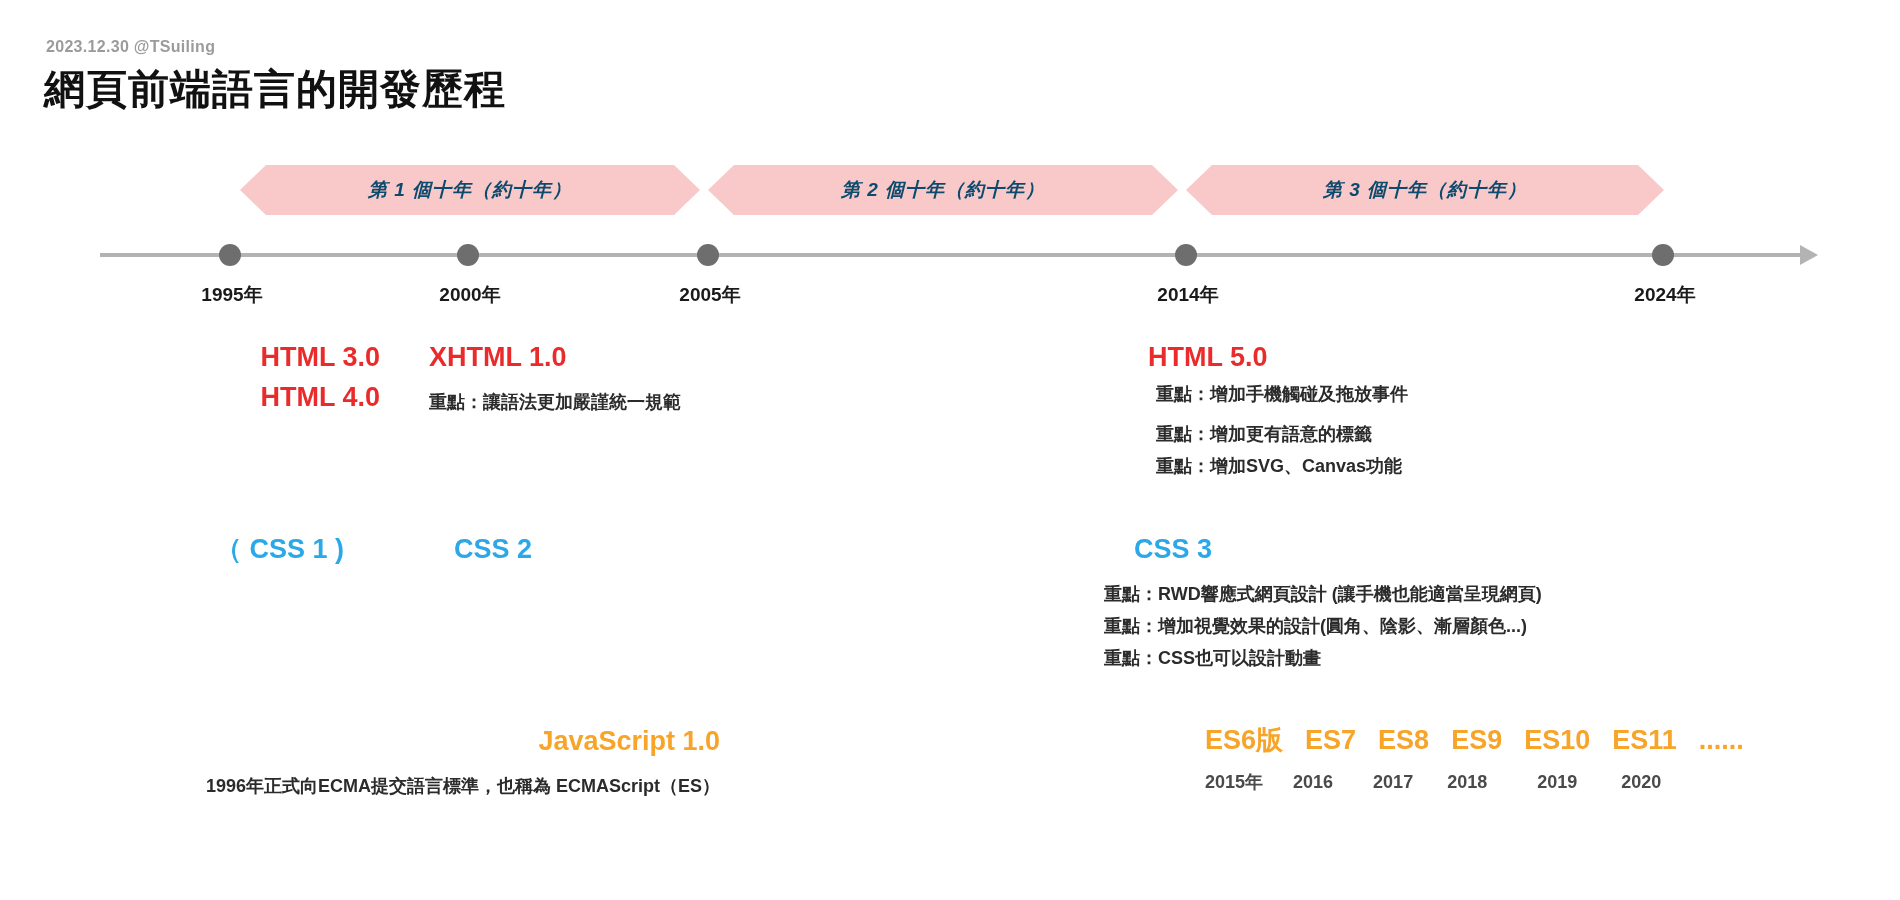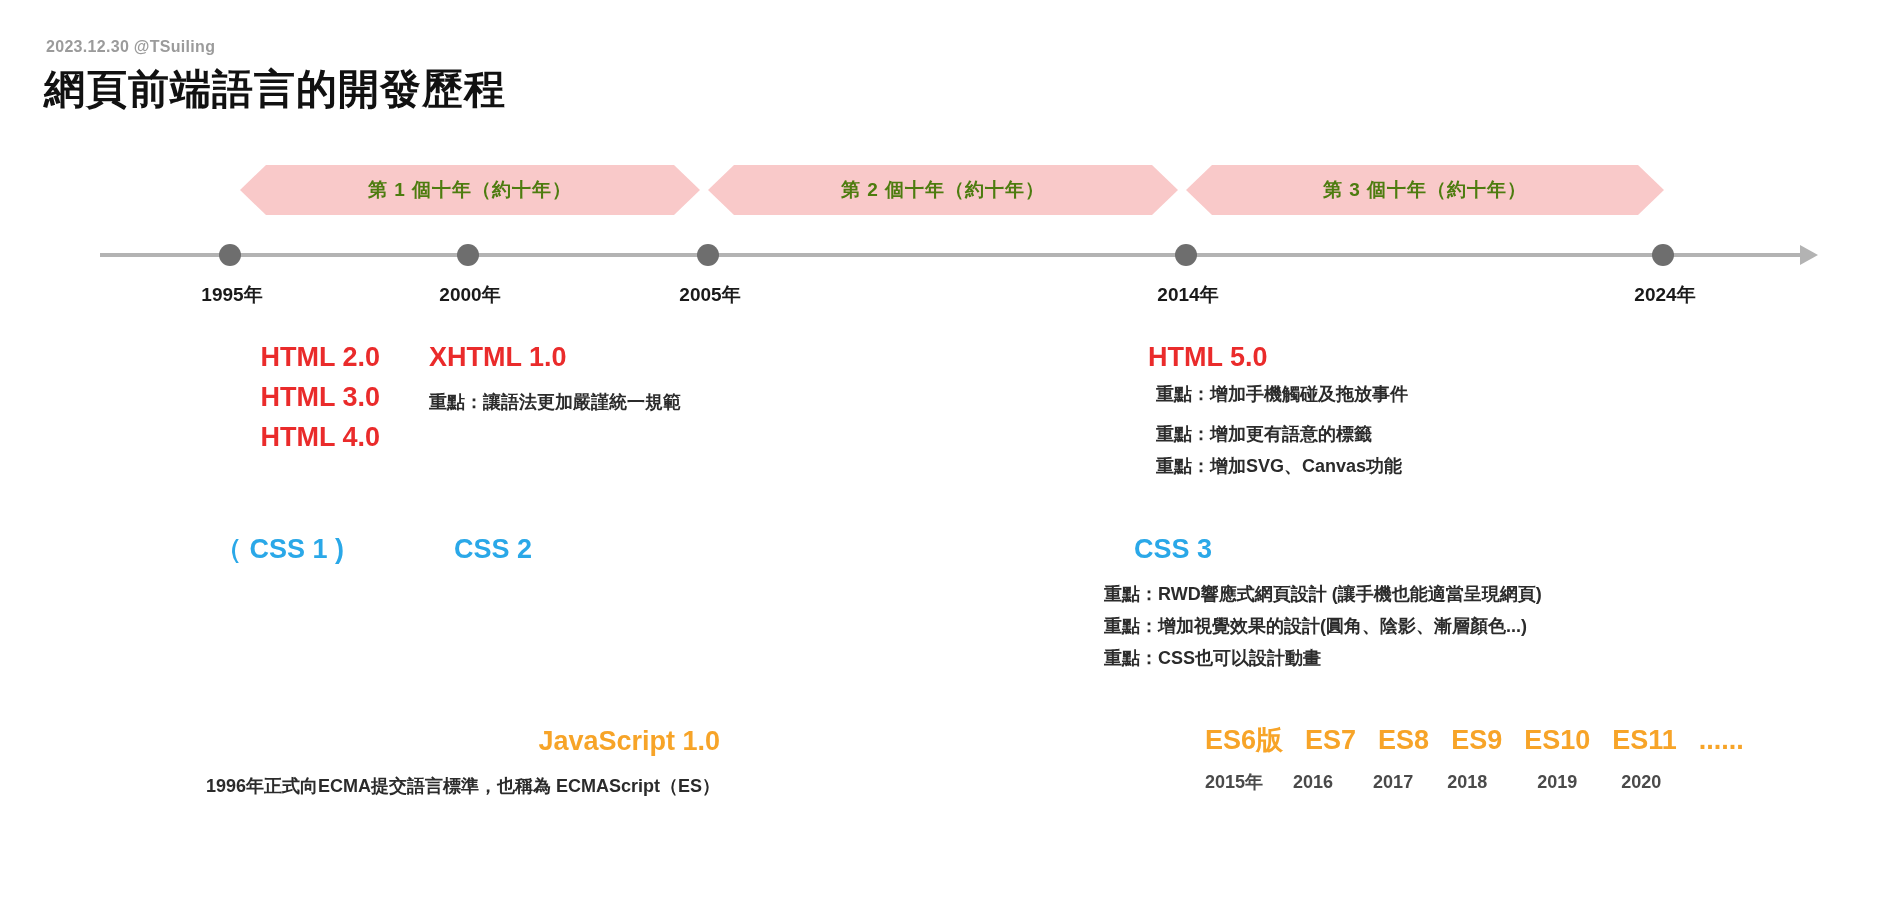--- a/index.html
+++ b/index.html
@@ -48,22 +48,23 @@
   .decade .band {
     position: absolute;
     left: 0; right: 0; top: 0; bottom: 0;
     background: #f9c9c9;
     clip-path: polygon(0% 50%, 26px 0%, calc(100% - 26px) 0%, 100% 50%, calc(100% - 26px) 100%, 26px 100%);
   }
   .decade .band-label {
     position: relative;
     font-size: 19px;
     font-weight: bold;
-    color: #4d7c0f;
+    color: #0c4a6e;
     letter-spacing: 1px;
+    font-style: italic;
   }
 
   
   .axis {
     position: absolute;
     left: 100px;
     top: 253px;
     width: 1706px;
     height: 4px;
     background: #b3b3b3;
@@ -175,21 +176,20 @@
 <div class="node" style="left:1175px;"></div>
 <div class="node" style="left:1652px;"></div>
 
 <div class="year-label" style="left:232px;">1995年</div>
 <div class="year-label" style="left:470px;">2000年</div>
 <div class="year-label" style="left:710px;">2005年</div>
 <div class="year-label" style="left:1188px;">2014年</div>
 <div class="year-label" style="left:1665px;">2024年</div>
 
 <div class="block right-align" style="left:0px; top:338px; width:380px;">
-  <div class="head red">HTML 2.0</div>
   <div class="head red">HTML 3.0</div>
   <div class="head red">HTML 4.0</div>
 </div>
 
 <div class="block" style="left:429px; top:338px;">
   <div class="head red">XHTML 1.0</div>
   <div class="bullet" style="margin-top:8px;">重點：讓語法更加嚴謹統一規範</div>
 </div>
 
 <div class="block" style="left:1148px; top:338px;">

